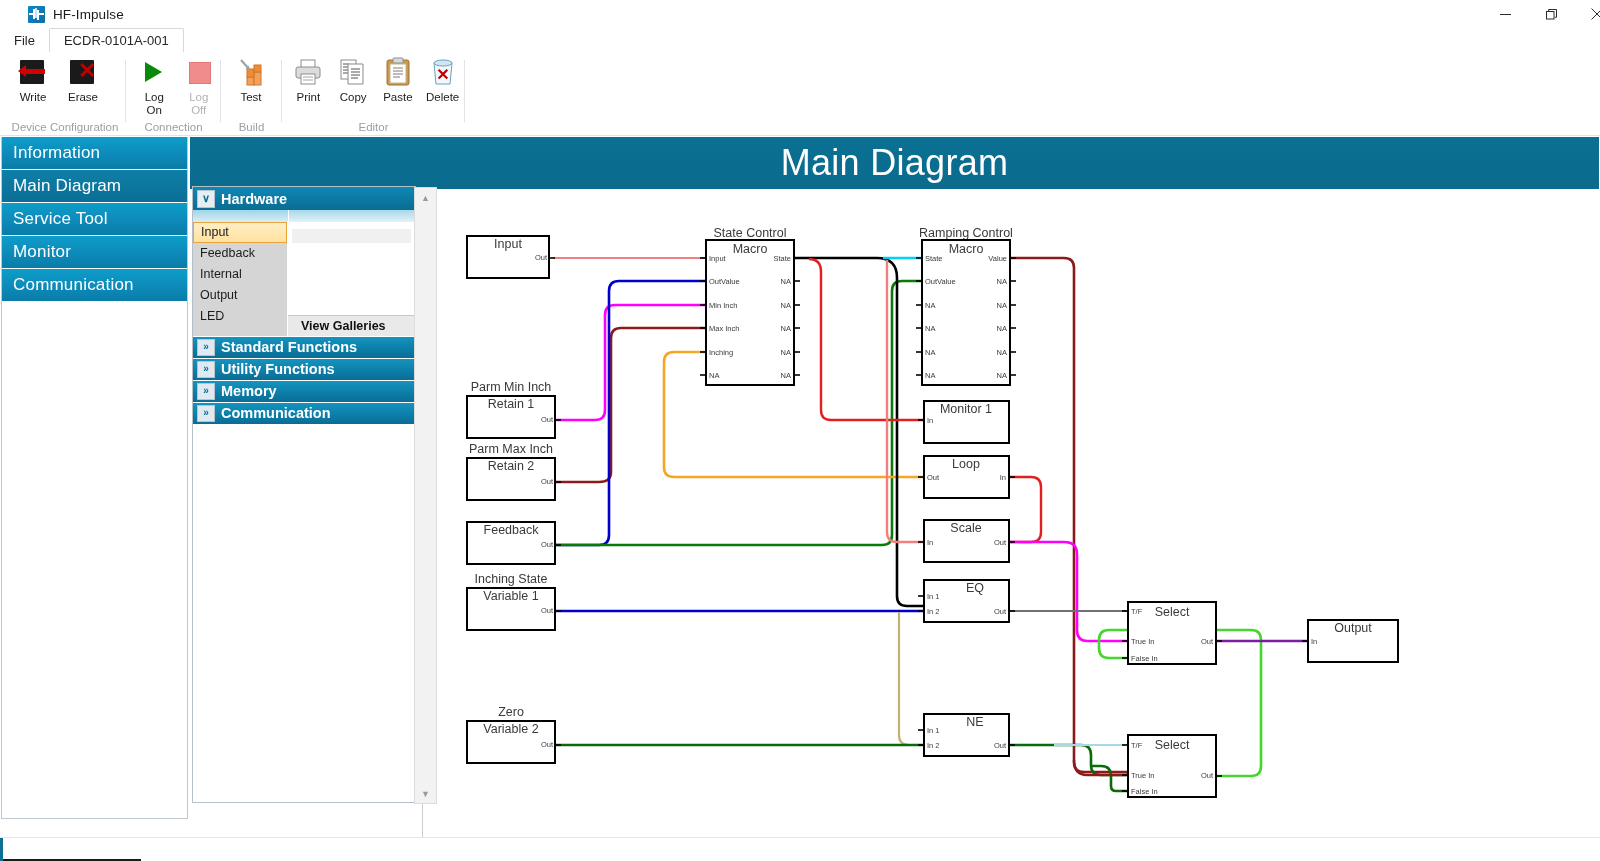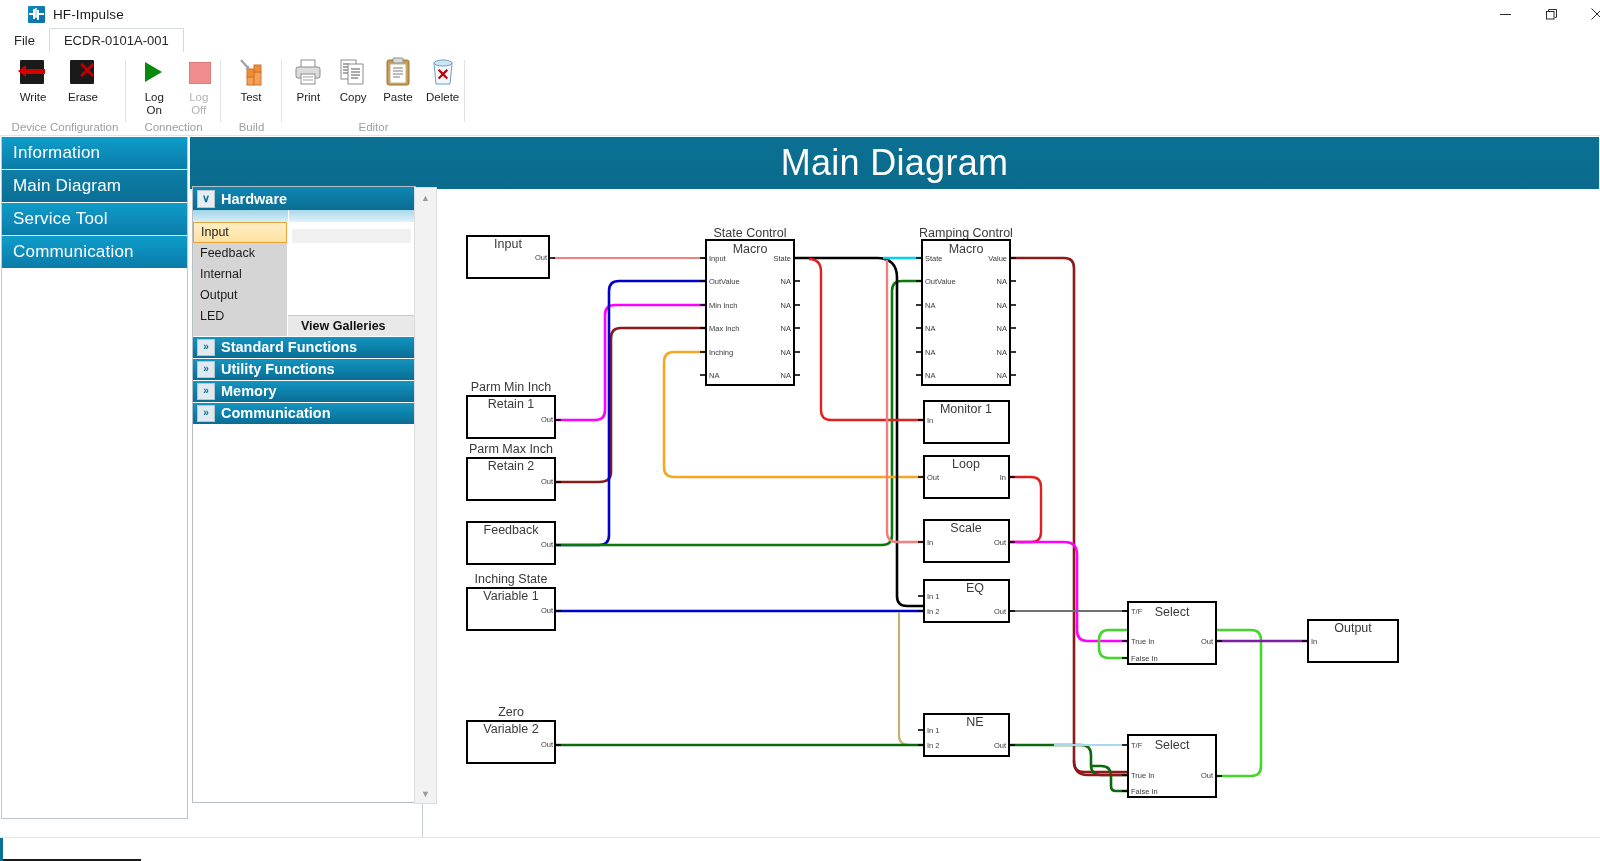--- a/index.html
+++ b/index.html
@@ -288,20 +288,21 @@
         <div class="sep"></div>
       </div>
 
     </div>
   </div>
 
   <div class="leftnav">
     <div class="nav-item">Information</div>
     <div class="nav-item sel">Main Diagram</div>
     <div class="nav-item">Service Tool</div>
+    <div class="nav-item">Monitor</div>
     <div class="nav-item">Communication</div>
   </div>
 
   <div class="mainpane">
     <div class="page-title">Main Diagram</div>
 
     <div class="canvas-wrap">
       <svg class="diagram" width="1177" height="648" viewBox="414 189 1177 648">
 
         <g>

